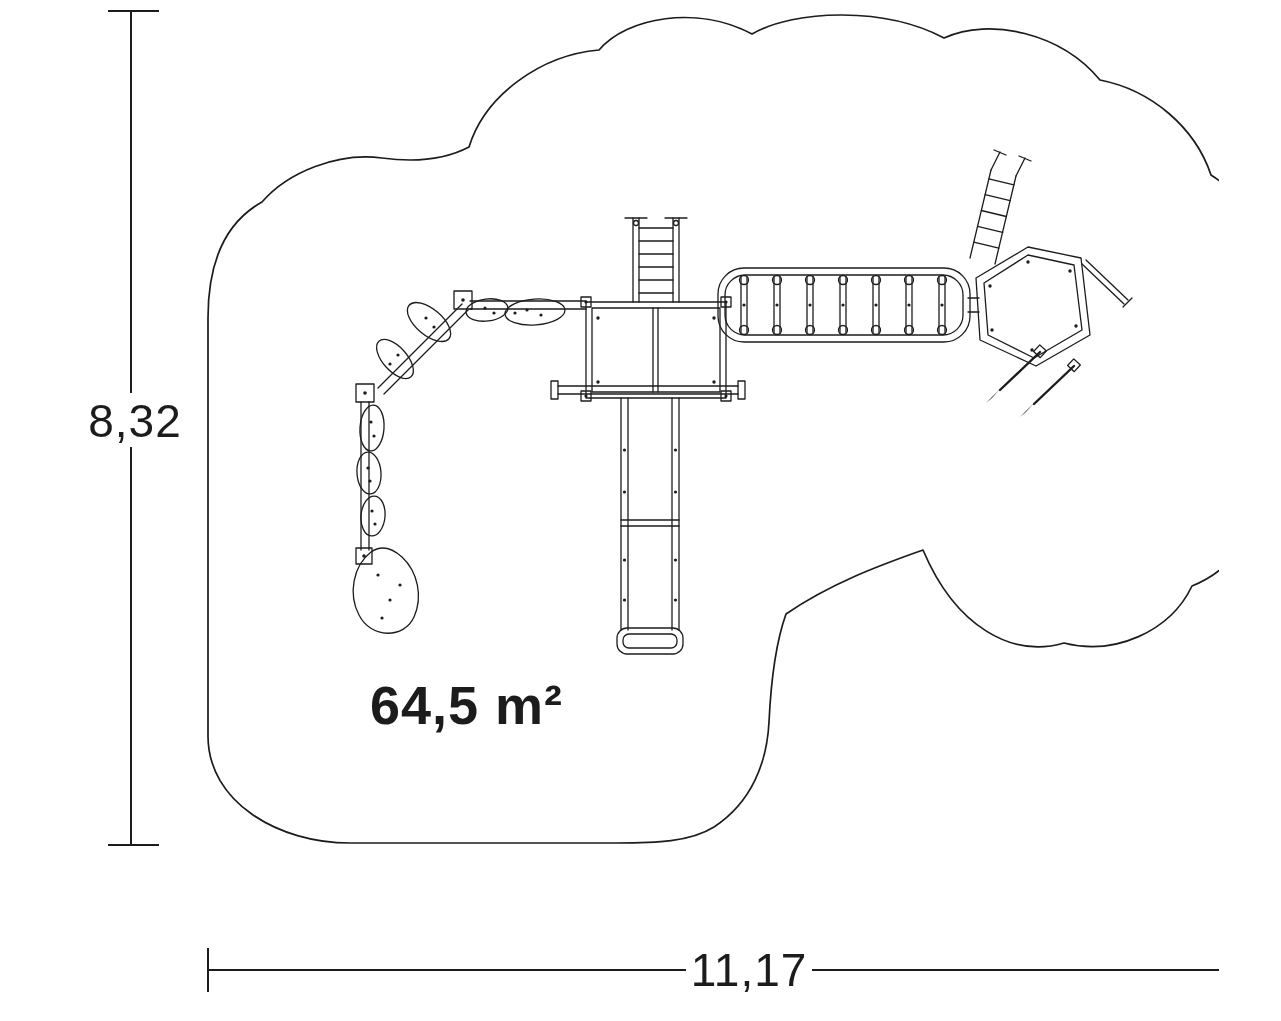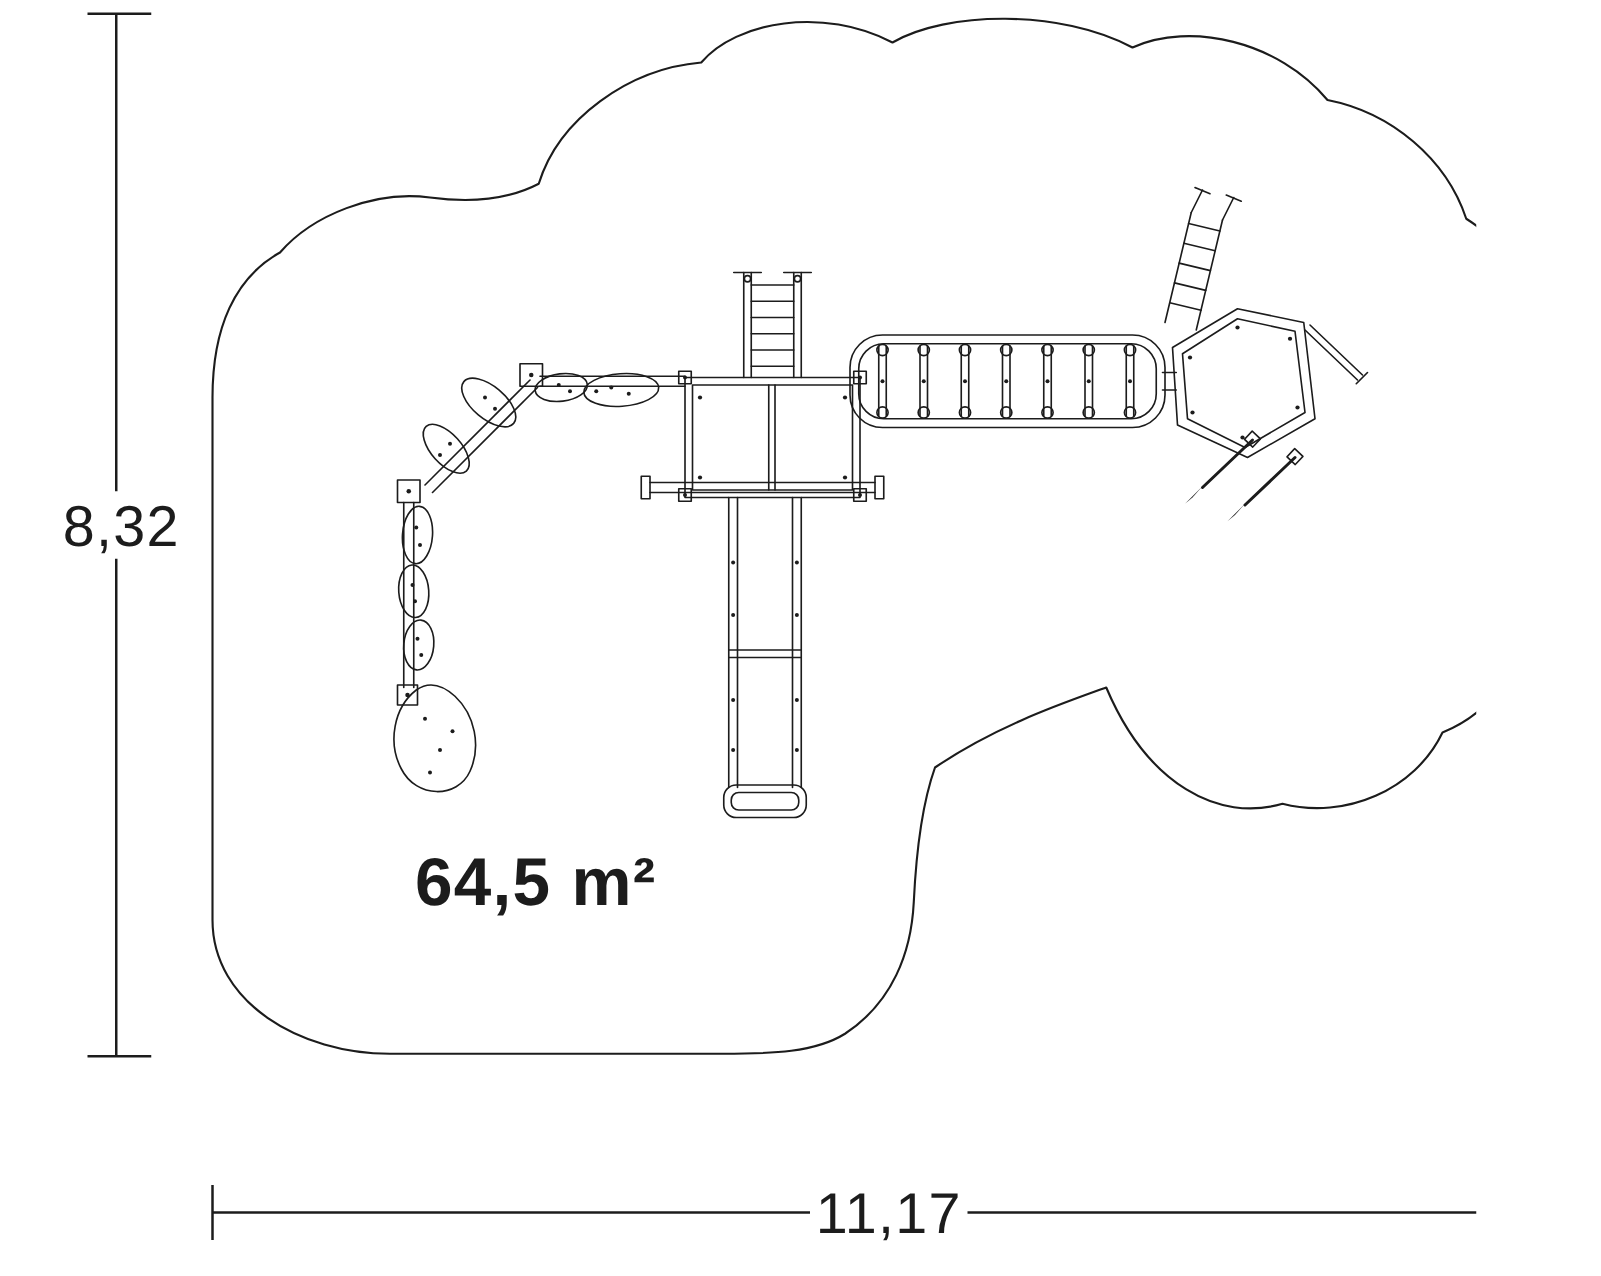--- a/index.html
+++ b/index.html
@@ -5,20 +5,21 @@
   :root { --line-color:#1c1c1c; --bg-color:#ffffff; }
   * { box-sizing: border-box; }
   html,body { margin:0; padding:0; background: var(--bg-color,#fff); }
   .canvas {
     position: relative;
     width: 1181px;
     height: 1021px;
     background: var(--bg-color,#fff);
     overflow: hidden;
     font-family: "Liberation Sans", sans-serif;
+    margin-left: 38px;
   }
   svg { display:block; }
   
   .draw { stroke: var(--line-color,#1c1c1c); fill: none; stroke-width: 1.3; stroke-linecap: round; stroke-linejoin: round; }
   .outline { stroke-width: 1.7; }
   .dim { stroke: var(--line-color,#1c1c1c); fill: none; stroke-width: 2; stroke-linecap: butt; }
   .dot { fill: var(--line-color,#1c1c1c); stroke: none; }
   .head { fill: var(--line-color,#1c1c1c); stroke: none; }
   .shaft { stroke-width: 2.4; }
   .label { fill: var(--line-color,#1c1c1c); stroke: none; font-family: "Liberation Sans", sans-serif; }

